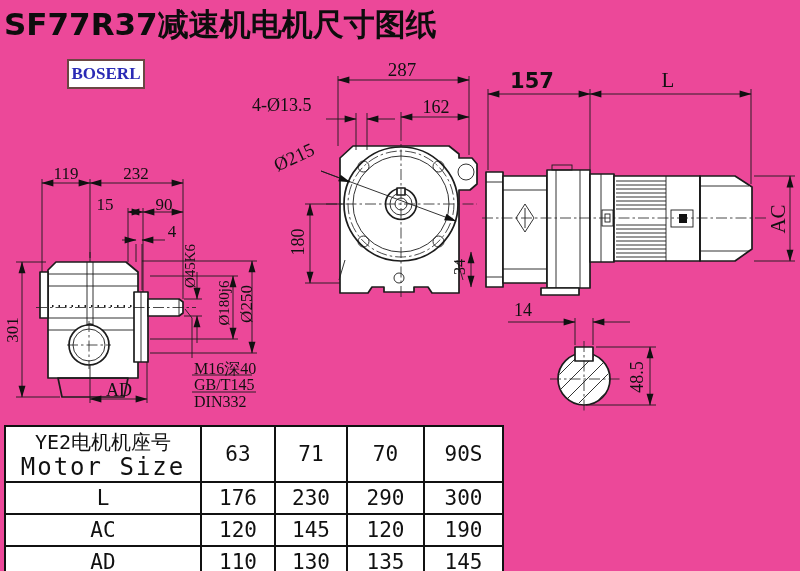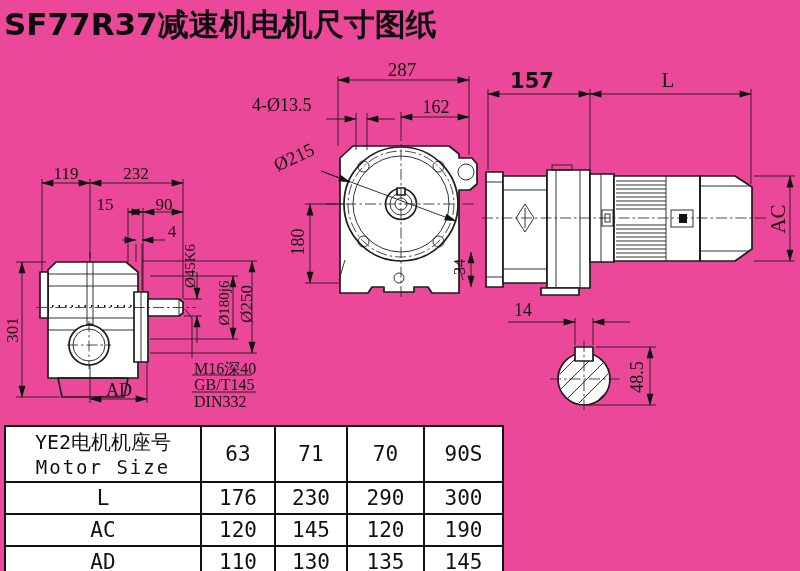--- a/index.html
+++ b/index.html
@@ -22,29 +22,32 @@
        text-anchor:middle;dominant-baseline:central;}
   .dt21{font-size:21px;}
   .start{text-anchor:start;}
   
   #dimtable{position:absolute;left:4px;top:425px;border-collapse:collapse;table-layout:fixed;background:#fff;}
   #dimtable td{border:2px solid #111;text-align:center;vertical-align:middle;padding:0;
         font-family:"DejaVu Sans Mono", monospace;font-size:21px;color:#111;}
   #dimtable tr.vals td{height:30px;}
   #dimtable td.hd{height:54px;}
   .hd .cn{font-size:20px;line-height:26px;}
-  .hd .en{font-size:19px;letter-spacing:2px;line-height:24px;}
+  .hd .en{font-size:24px;letter-spacing:2px;line-height:24px;}
 </style>
 </head>
 <body>
 
 <div id="stage">
 
   <div id="title">SF77R37减速机电机尺寸图纸</div>
 
+  <div id="logo">
+    <span>BOSERL</span>
+  </div>
 
   <svg width="800" height="385" viewBox="0 45 800 385">
     <defs>
       <marker id="arw" viewBox="0 0 12 8" refX="11" refY="4" markerWidth="13" markerHeight="9" orient="auto-start-reverse" markerUnits="userSpaceOnUse">
         <path d="M0.5,0.8 L11.5,4 L0.5,7.2 Z" fill="#111"></path>
       </marker>
       <clipPath id="shaftclip">
           <circle cx="584" cy="379" r="25"></circle>
         </clipPath>
     </defs>

